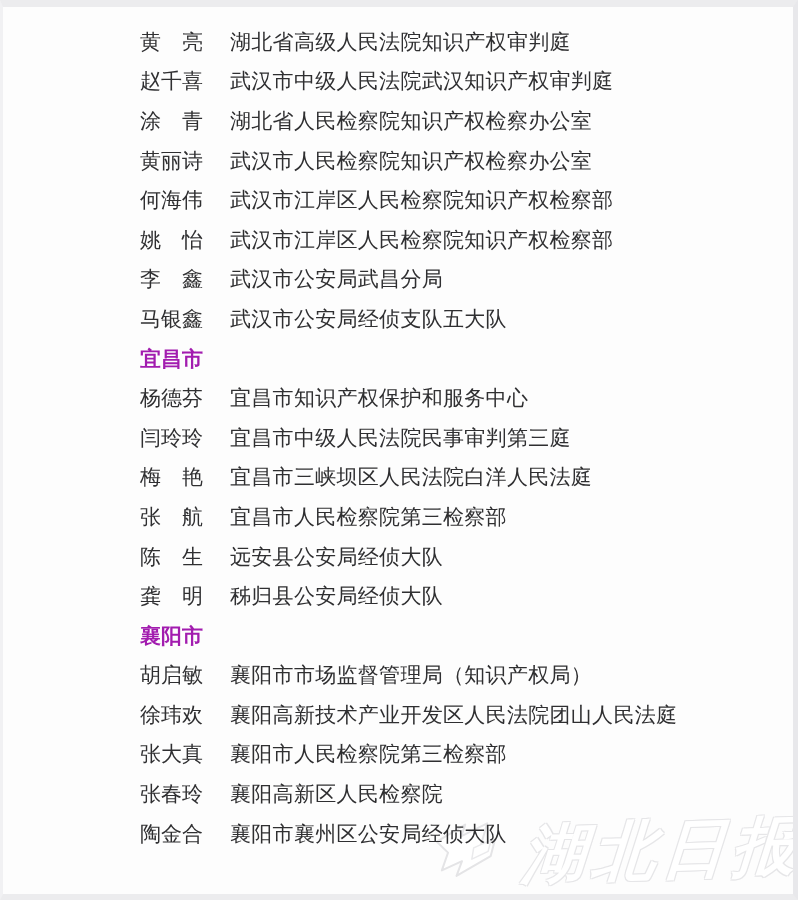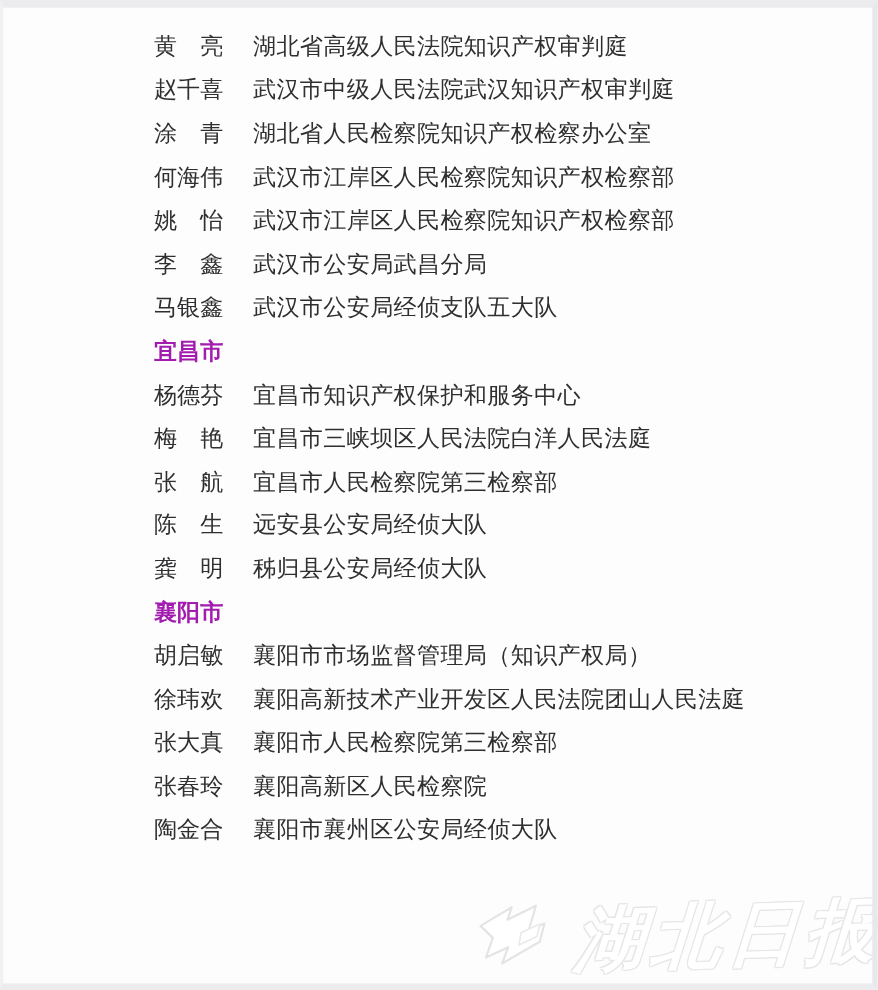--- a/index.html
+++ b/index.html
@@ -109,20 +109,24 @@
     <span class="name">赵千喜</span>
     <span class="org">武汉市中级人民法院武汉知识产权审判庭</span>
   </div>
 
 
   <div class="row">
     <span class="name">涂　青</span>
     <span class="org">湖北省人民检察院知识产权检察办公室</span>
   </div>
 
+  <div class="row">
+    <span class="name">黄丽诗</span>
+    <span class="org">武汉市人民检察院知识产权检察办公室</span>
+  </div>
 
   <div class="row">
     <span class="name">何海伟</span>
     <span class="org">武汉市江岸区人民检察院知识产权检察部</span>
   </div>
 
   <div class="row">
     <span class="name">姚　怡</span>
     <span class="org">武汉市江岸区人民检察院知识产权检察部</span>
   </div>
@@ -139,20 +143,24 @@
 
   <div class="row section">
     <span class="city">宜昌市</span>
   </div>
 
   <div class="row">
     <span class="name">杨德芬</span>
     <span class="org">宜昌市知识产权保护和服务中心</span>
   </div>
 
+  <div class="row">
+    <span class="name">闫玲玲</span>
+    <span class="org">宜昌市中级人民法院民事审判第三庭</span>
+  </div>
 
   <div class="row">
     <span class="name">梅　艳</span>
     <span class="org">宜昌市三峡坝区人民法院白洋人民法庭</span>
   </div>
 
   <div class="row">
     <span class="name">张　航</span>
     <span class="org">宜昌市人民检察院第三检察部</span>
   </div>

